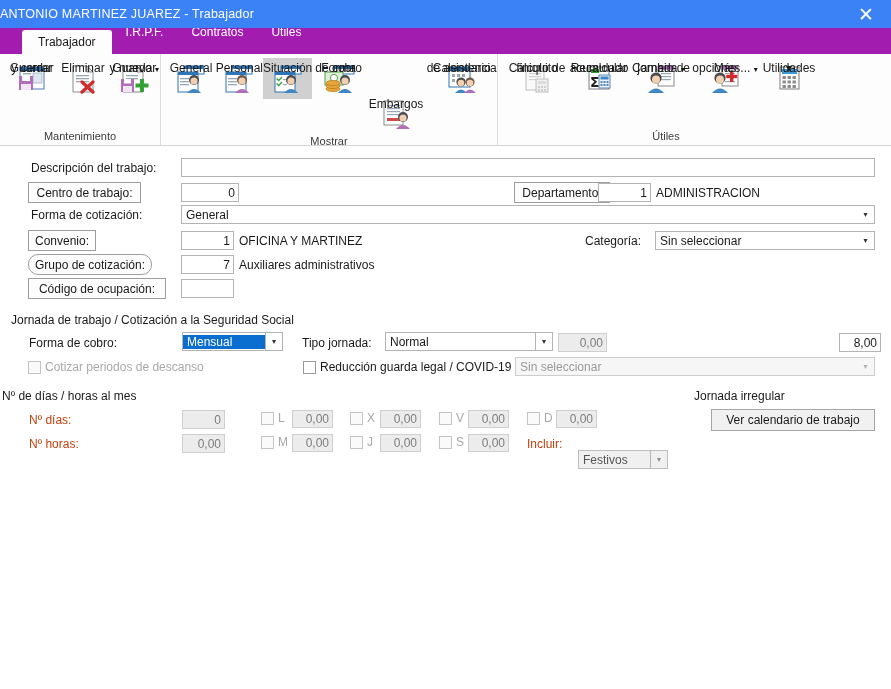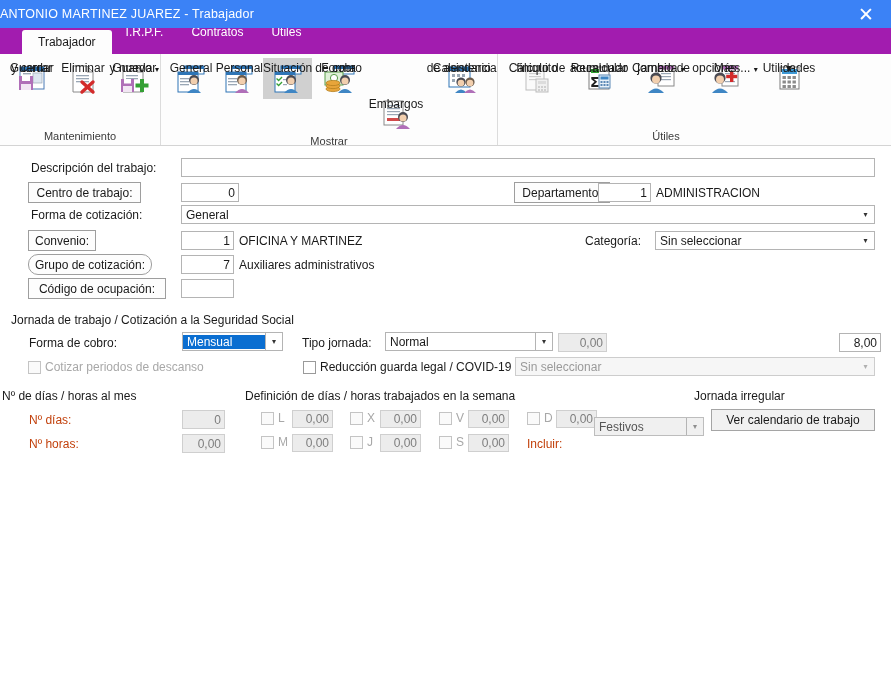--- a/index.html
+++ b/index.html
@@ -519,21 +519,20 @@
     <span class="txt">Sin seleccionar</span>
     <span class="arrow">▾</span>
   </div>
 
   <div class="sect" style="left:2px; top:243px;">Nº de días / horas al mes</div>
   <div class="lbl dim" style="left:29px; top:267px;">Nº días:</div>
   <div class="inp num ro" style="left:182px; top:264px; width:43px;">0</div>
   <div class="lbl dim" style="left:29px; top:291px;">Nº horas:</div>
   <div class="inp num ro" style="left:182px; top:288px; width:43px;">0,00</div>
 
-  <div class="sect" style="left:245px; top:243px;">Definición de días / horas trabajados en la semana</div>
 
   <div class="cbwrap" style="left:261px; top:265px;">
     <span class="cb dis"></span>
     <span class="cbtext dim">L</span>
   </div>
   <div class="inp num ro mini" style="left:292px; top:264px; width:41px;">0,00</div>
 
   <div class="cbwrap" style="left:261px; top:289px;">
     <span class="cb dis"></span>
     <span class="cbtext dim">M</span>
@@ -564,21 +563,21 @@
   </div>
   <div class="inp num ro mini" style="left:468px; top:288px; width:41px;">0,00</div>
 
   <div class="cbwrap" style="left:527px; top:265px;">
     <span class="cb dis"></span>
     <span class="cbtext dim">D</span>
   </div>
   <div class="inp num ro mini" style="left:556px; top:264px; width:41px;">0,00</div>
 
   <div class="lbl dim" style="left:527px; top:291px;">Incluir:</div>
-  <div class="combo gray boxed" style="left:578px; top:271px; width:110px;margin-left:16px;">
+  <div class="combo gray boxed" style="left:578px; top:304px; width:90px;">
     <span class="txt">Festivos</span>
     <span class="arrow">▾</span>
   </div>
 
   <div class="sect" style="left:694px; top:243px;">Jornada irregular</div>
   <div class="btn" style="left:711px; top:263px; width:164px; height:22px;">Ver calendario de trabajo</div>
 
 </div>
 
 </body></html>

